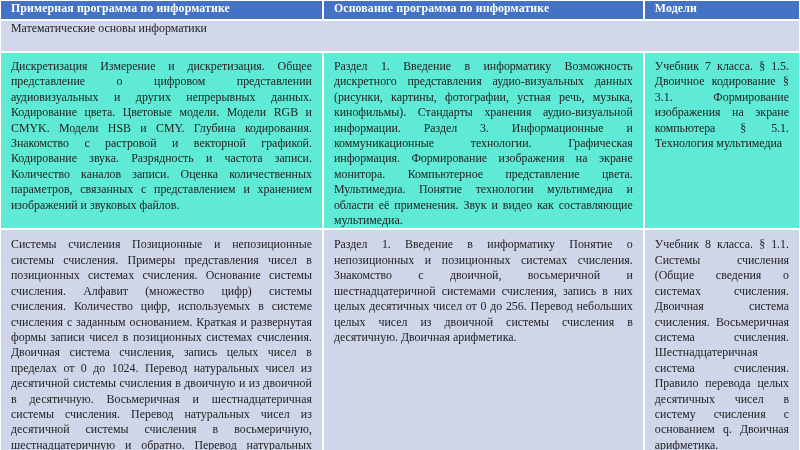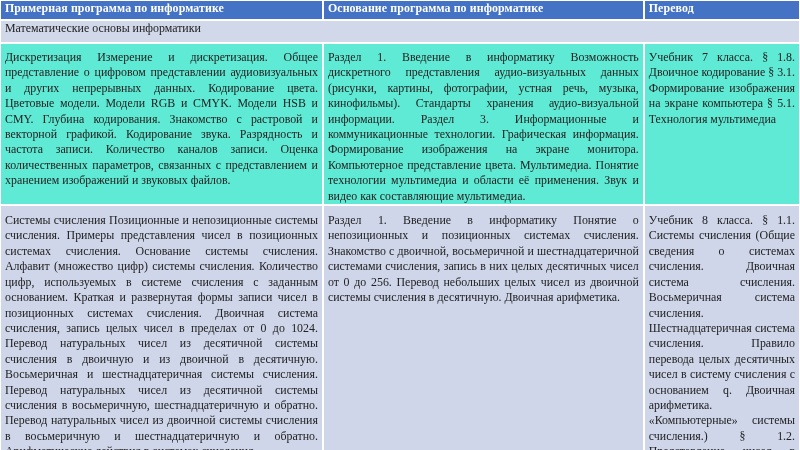--- a/index.html
+++ b/index.html
@@ -18,40 +18,40 @@
       border-collapse: separate;
       border-spacing: 2px;
       width: 802px;
       margin-left: -1px;
       margin-top: -1px;
       table-layout: fixed;
       background: #ffffff;
     }
     table.curriculum td, table.curriculum th {
       vertical-align: top;
-      padding: 0 4px;
+      padding: 0 10px;
       font-size: 11.9px;
       line-height: 15.4px;
       text-align: justify;
       font-family: Liberation Serif, serif;
     }
     th.head {
       background: #4472c4;
       color: #ffffff;
       font-weight: bold;
       text-align: left;
       height: 18px;
       line-height: 18px;
       padding-top: 1px;
       font-size: 12.2px;
       letter-spacing: 0.1px;
     }
     td.section {
       background: #d0d8ea;
-      height: 21px;
+      height: 30px;
       line-height: 23px;
       font-size: 12px;
       padding-left: 6px;
     }
     tr.row1 td {
       background: #5eead4;
       height: 151px;
       padding-top: 6px;
     }
     tr.row2 td {
@@ -72,31 +72,31 @@
 <table class="curriculum">
   <colgroup>
     <col class="col1">
     <col class="col2">
     <col class="col3">
   </colgroup>
   <thead>
     <tr>
       <th class="head">Примерная программа по информатике</th>
       <th class="head">Основание программа по информатике</th>
-      <th class="head">Перевод</th>
+      <th class="head">Модели</th>
     </tr>
   </thead>
   <tbody>
     <tr>
       <td class="section" colspan="3">Математические основы информатики</td>
     </tr>
     <tr class="row1">
       <td>Дискретизация Измерение и дискретизация. Общее представление о цифровом представлении аудиовизуальных и других непрерывных данных. Кодирование цвета. Цветовые модели. Модели RGB и CMYK. Модели HSB и CMY. Глубина кодирования. Знакомство с растровой и векторной графикой. Кодирование звука. Разрядность и частота записи. Количество каналов записи. Оценка количественных параметров, связанных с представлением и хранением изображений и звуковых файлов.</td>
       <td>Раздел 1. Введение в информатику  Возможность дискретного представления аудио-визуальных данных (рисунки, картины, фотографии, устная речь, музыка, кинофильмы). Стандарты хранения аудио-визуальной информации. Раздел 3. Информационные и коммуникационные технологии. Графическая информация. Формирование изображения на экране монитора. Компьютерное представление цвета.  Мультимедиа. Понятие технологии мультимедиа и области её применения. Звук и видео как составляющие мультимедиа.</td>
-      <td class="textbook">Учебник 7 класса.  § 1.8. Двоичное кодирование § 3.1. Формирование изображения на экране компьютера § 5.1. Технология мультимедиа</td>
+      <td class="textbook">Учебник 7 класса.  § 1.5. Двоичное кодирование § 3.1. Формирование изображения на экране компьютера § 5.1. Технология мультимедиа</td>
     </tr>
     <tr class="row2">
       <td>Системы счисления Позиционные и непозиционные системы счисления. Примеры представления чисел в позиционных системах счисления. Основание системы счисления. Алфавит (множество цифр) системы счисления. Количество цифр, используемых в системе счисления с заданным основанием. Краткая и развернутая формы записи чисел в позиционных системах счисления. Двоичная система счисления, запись целых чисел в пределах от 0 до 1024. Перевод натуральных чисел из десятичной системы счисления в двоичную и из двоичной в десятичную. Восьмеричная и шестнадцатеричная системы счисления. Перевод натуральных чисел из десятичной системы счисления в восьмеричную, шестнадцатеричную и обратно.  Перевод натуральных чисел из двоичной системы счисления в восьмеричную и шестнадцатеричную и обратно.  Арифметические действия в системах счисления</td>
       <td>Раздел 1. Введение в информатику  Понятие о непозиционных и позиционных системах счисления. Знакомство с двоичной, восьмеричной и шестнадцатеричной системами счисления, запись в них целых десятичных чисел от 0 до 256. Перевод небольших целых чисел из двоичной системы счисления в десятичную. Двоичная арифметика.</td>
       <td class="textbook">Учебник 8 класса.  § 1.1. Системы счисления (Общие сведения о системах счисления. Двоичная система счисления. Восьмеричная система счисления. Шестнадцатеричная система счисления. Правило перевода целых десятичных чисел в систему счисления с основанием q. Двоичная арифметика. «Компьютерные» системы счисления.) § 1.2. Представление чисел в компьютере.</td>
     </tr>
   </tbody>
 </table>
 
 </body></html>

